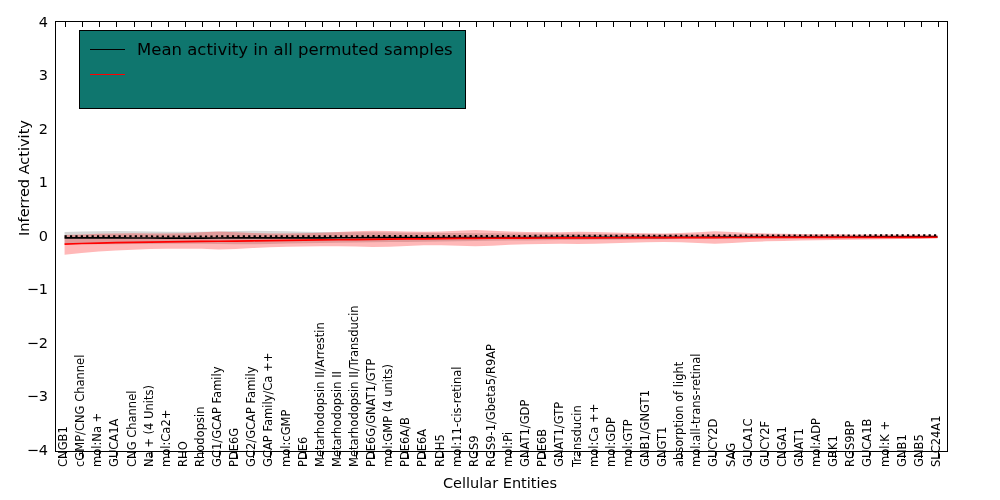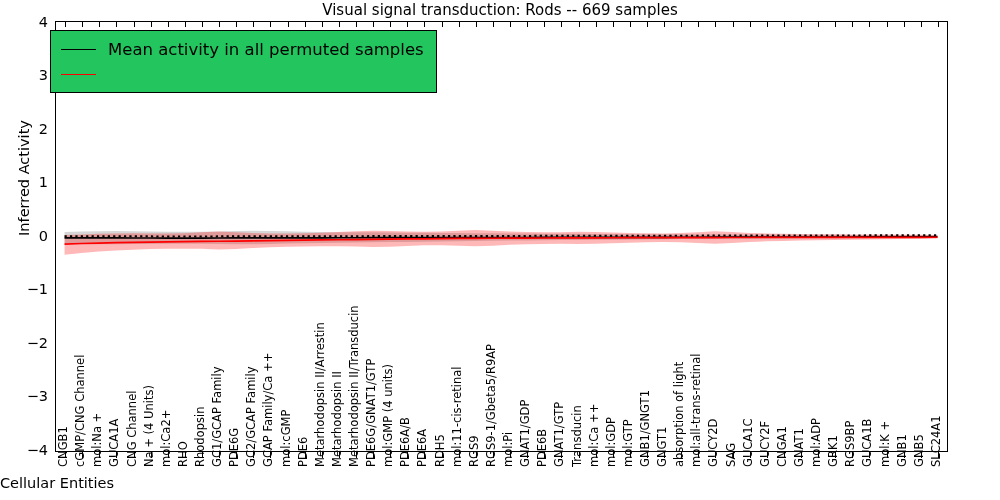--- a/index.html
+++ b/index.html
@@ -30,55 +30,54 @@
   }
   .ytick{position:absolute; left:55px; width:7px; height:0;
          border-top:1.4px solid #000;}
   .ytick.r{left:941px;}
   .ytl{position:absolute; width:46px; text-align:right; font-size:14.5px;
        color:#000; left:2px;}
 
   
   .xlabel{
     position:absolute; left:0; top:475px; width:1000px;
-    text-align:left; font-size:14.5px; color:#000;
+    text-align:center; font-size:14.5px; color:#000;
   }
   .xtick{position:absolute; top:452px; width:0; height:6px;
          border-left:1.2px solid #000;}
   .xtick.top{top:21px;}
   .xtl{
     position:absolute;
     font-size:11.5px; color:#000; white-space:nowrap;
     transform-origin:left bottom;
     transform:rotate(-90deg);
     bottom:0;
   }
   .xtl-wrap{position:absolute; bottom:33px; height:0; width:0;}
 
   
   .legend{
-    position:absolute; left:50px; top:30px;
-    border:1.4px solid #000; background:#22c55e;
-    padding:6px 12px 5px 10px;
+    position:absolute; left:79px; top:30px;
+    border:1.4px solid #000; background:#0f766e;
+    padding:6px 12px 21px 10px;
     box-sizing:border-box;
   }
   .legend-row{display:flex;align-items:center;height:25px;}
   .legend-swatch{width:35px;height:0;border-top:1.6px solid #000;margin-right:12px;}
   .legend-swatch.red{border-top-color:#ff0000;}
   .legend-text{font-size:16.5px;color:#000;white-space:nowrap;}
 
   
   svg.series{position:absolute;left:0;top:0;}
 </style>
 </head>
 <body>
 
 <div id="root">
 
-  <div class="chart-title">Visual signal transduction: Rods -- 669 samples</div>
 
   <div class="ylabel">Inferred Activity</div>
 
   <div id="ytick-layer">
       <div class="ytick" style="top: 22.5px;"></div>
       <div class="ytick r" style="top: 22.5px;"></div>
       <div class="ytl" style="top: 13.5px;">4</div>
       <div class="ytick" style="top: 76px;"></div>
       <div class="ytick r" style="top: 76px;"></div>
       <div class="ytl" style="top: 67px;">3</div>

